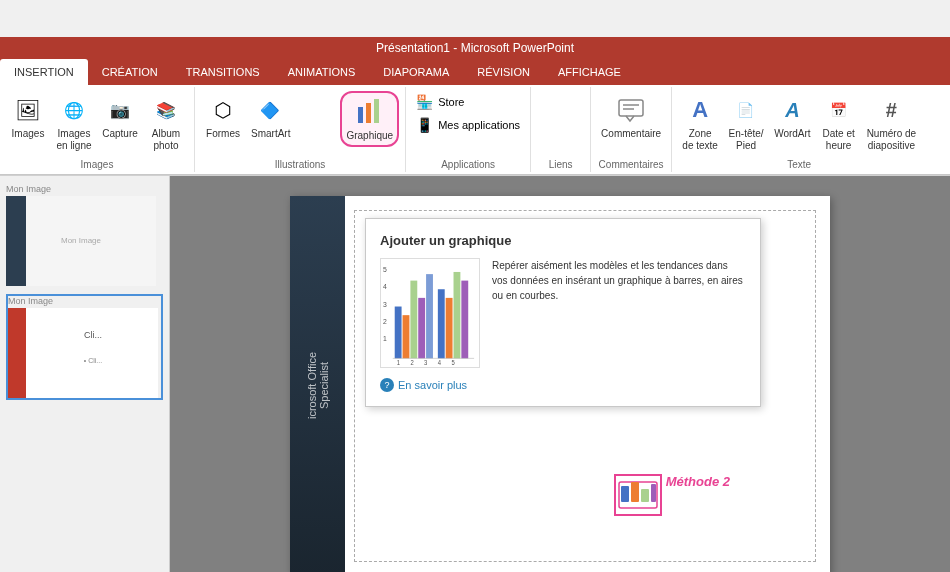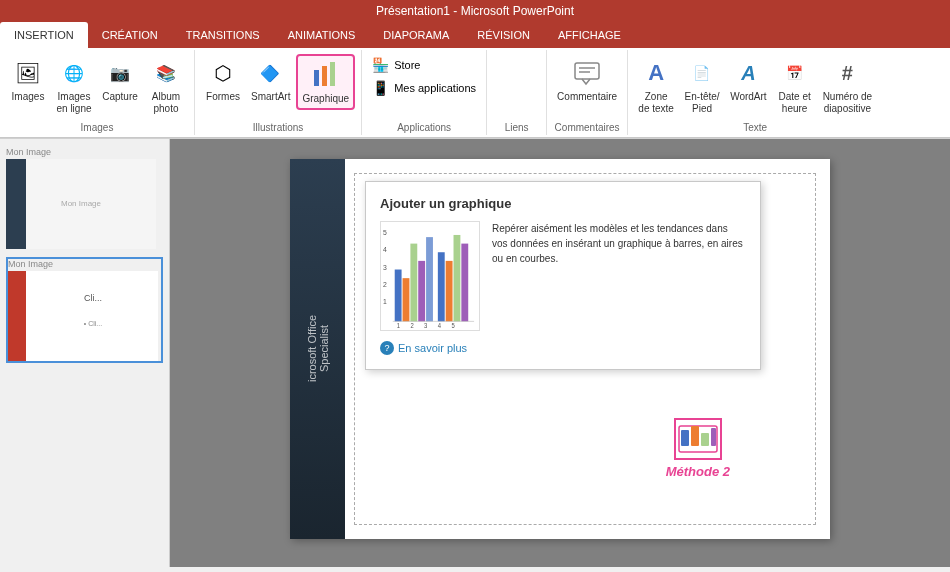--- a/index.html
+++ b/index.html
@@ -7,20 +7,21 @@
 
     
     .title-bar {
       background: #b03a2e;
       color: white;
       height: 22px;
       display: flex;
       align-items: center;
       justify-content: center;
       font-size: 12px;
+      margin-top: 37px;
     }
 
     
     .ribbon-container {
       background: #7f1d1d;
       border-bottom: 1px solid #d0d0d0;
     }
 
     
     .tab-strip {
@@ -87,21 +88,22 @@
       align-items: center;
       padding: 3px 4px;
       cursor: pointer;
       border-radius: 3px;
       min-width: 44px;
     }
 
     .ribbon-btn.active-highlighted {
       border: 2px solid #e84393;
       background: #fff0f8;
-      border-radius: 4px;
+      border-radius: 12px;
+      margin-left: 44px;
     }
 
     .ribbon-btn-icon {
       width: 32px;
       height: 32px;
       display: flex;
       align-items: center;
       justify-content: center;
       font-size: 20px;
     }
@@ -220,22 +222,21 @@
       transform: rotate(180deg);
       text-align: center;
     }
 
     
     .method2-area {
       position: absolute;
       bottom: 60px;
       right: 100px;
       display: flex;
-      flex-direction: column;
-      align-items: center;
+      flex-direction: row;
       gap: 4px;
     }
 
     .method2-icon {
       border: 2px solid #e84393;
       padding: 2px;
       display: flex;
       align-items: center;
       justify-content: center;
       background: white;

